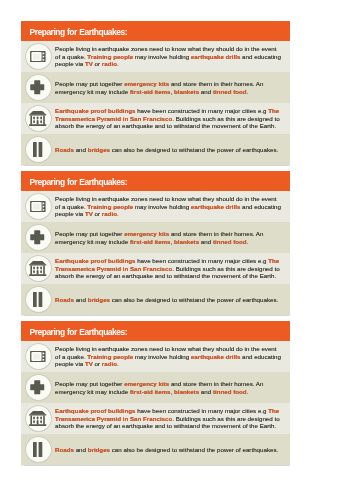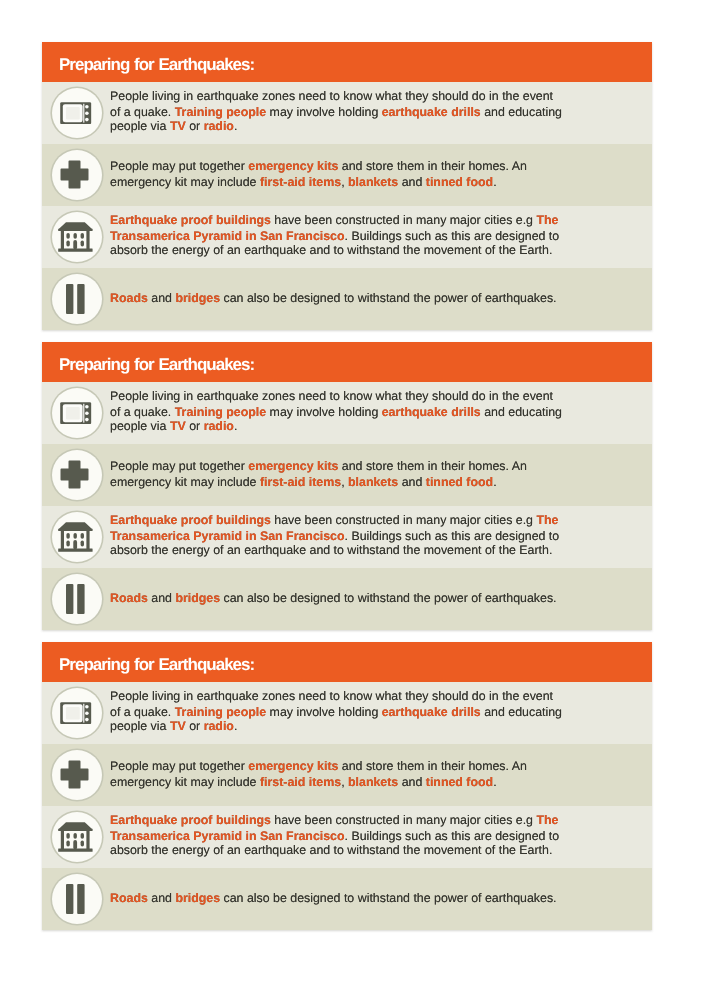--- a/index.html
+++ b/index.html
@@ -1,18 +1,18 @@
 <!DOCTYPE html>
 <html><head>
 <meta charset="utf-8">
 <title>Preparing for Earthquakes</title>
 <style>
   html,body{margin:0;padding:0;}
   body{width:354px;height:500px;background:#ffffff;font-family:"Liberation Sans",sans-serif;overflow:hidden;-webkit-font-smoothing:antialiased;}
-  .panel{position:absolute;left:21px;width:305px;box-shadow:0 0.5px 1px rgba(120,120,105,0.30);}
+  .panel{position:absolute;left:21px;width:269px;box-shadow:0 0.5px 1px rgba(120,120,105,0.30);}
   .panel-header{height:20px;background:#EC5C22;color:#ffffff;font-size:8.5px;font-weight:bold;line-height:22.5px;padding-left:8.5px;box-sizing:border-box;letter-spacing:-0.5px;word-spacing:0.5px;filter:opacity(1);}
   .panel-body{background:#E9E9DF;}
   .row{height:31px;display:flex;align-items:center;box-sizing:border-box;}
   .row.alt{background:#DDDDC9;}
   .icon-cell{width:34px;min-width:34px;display:flex;justify-content:center;align-items:center;box-sizing:border-box;}
   .circ{width:25px;height:25px;border-radius:50%;background:#FBFBF6;box-shadow:0 0 0 0.8px #C6C8B6;display:flex;align-items:center;justify-content:center;}
   .txt{font-size:6.2px;line-height:7.5px;color:#34342d;width:226px;text-shadow:0 0 0.22px rgba(52,52,45,0.7);filter:opacity(1);}
   .hl{color:#E8541F;font-weight:bold;}
 </style>
 </head>

